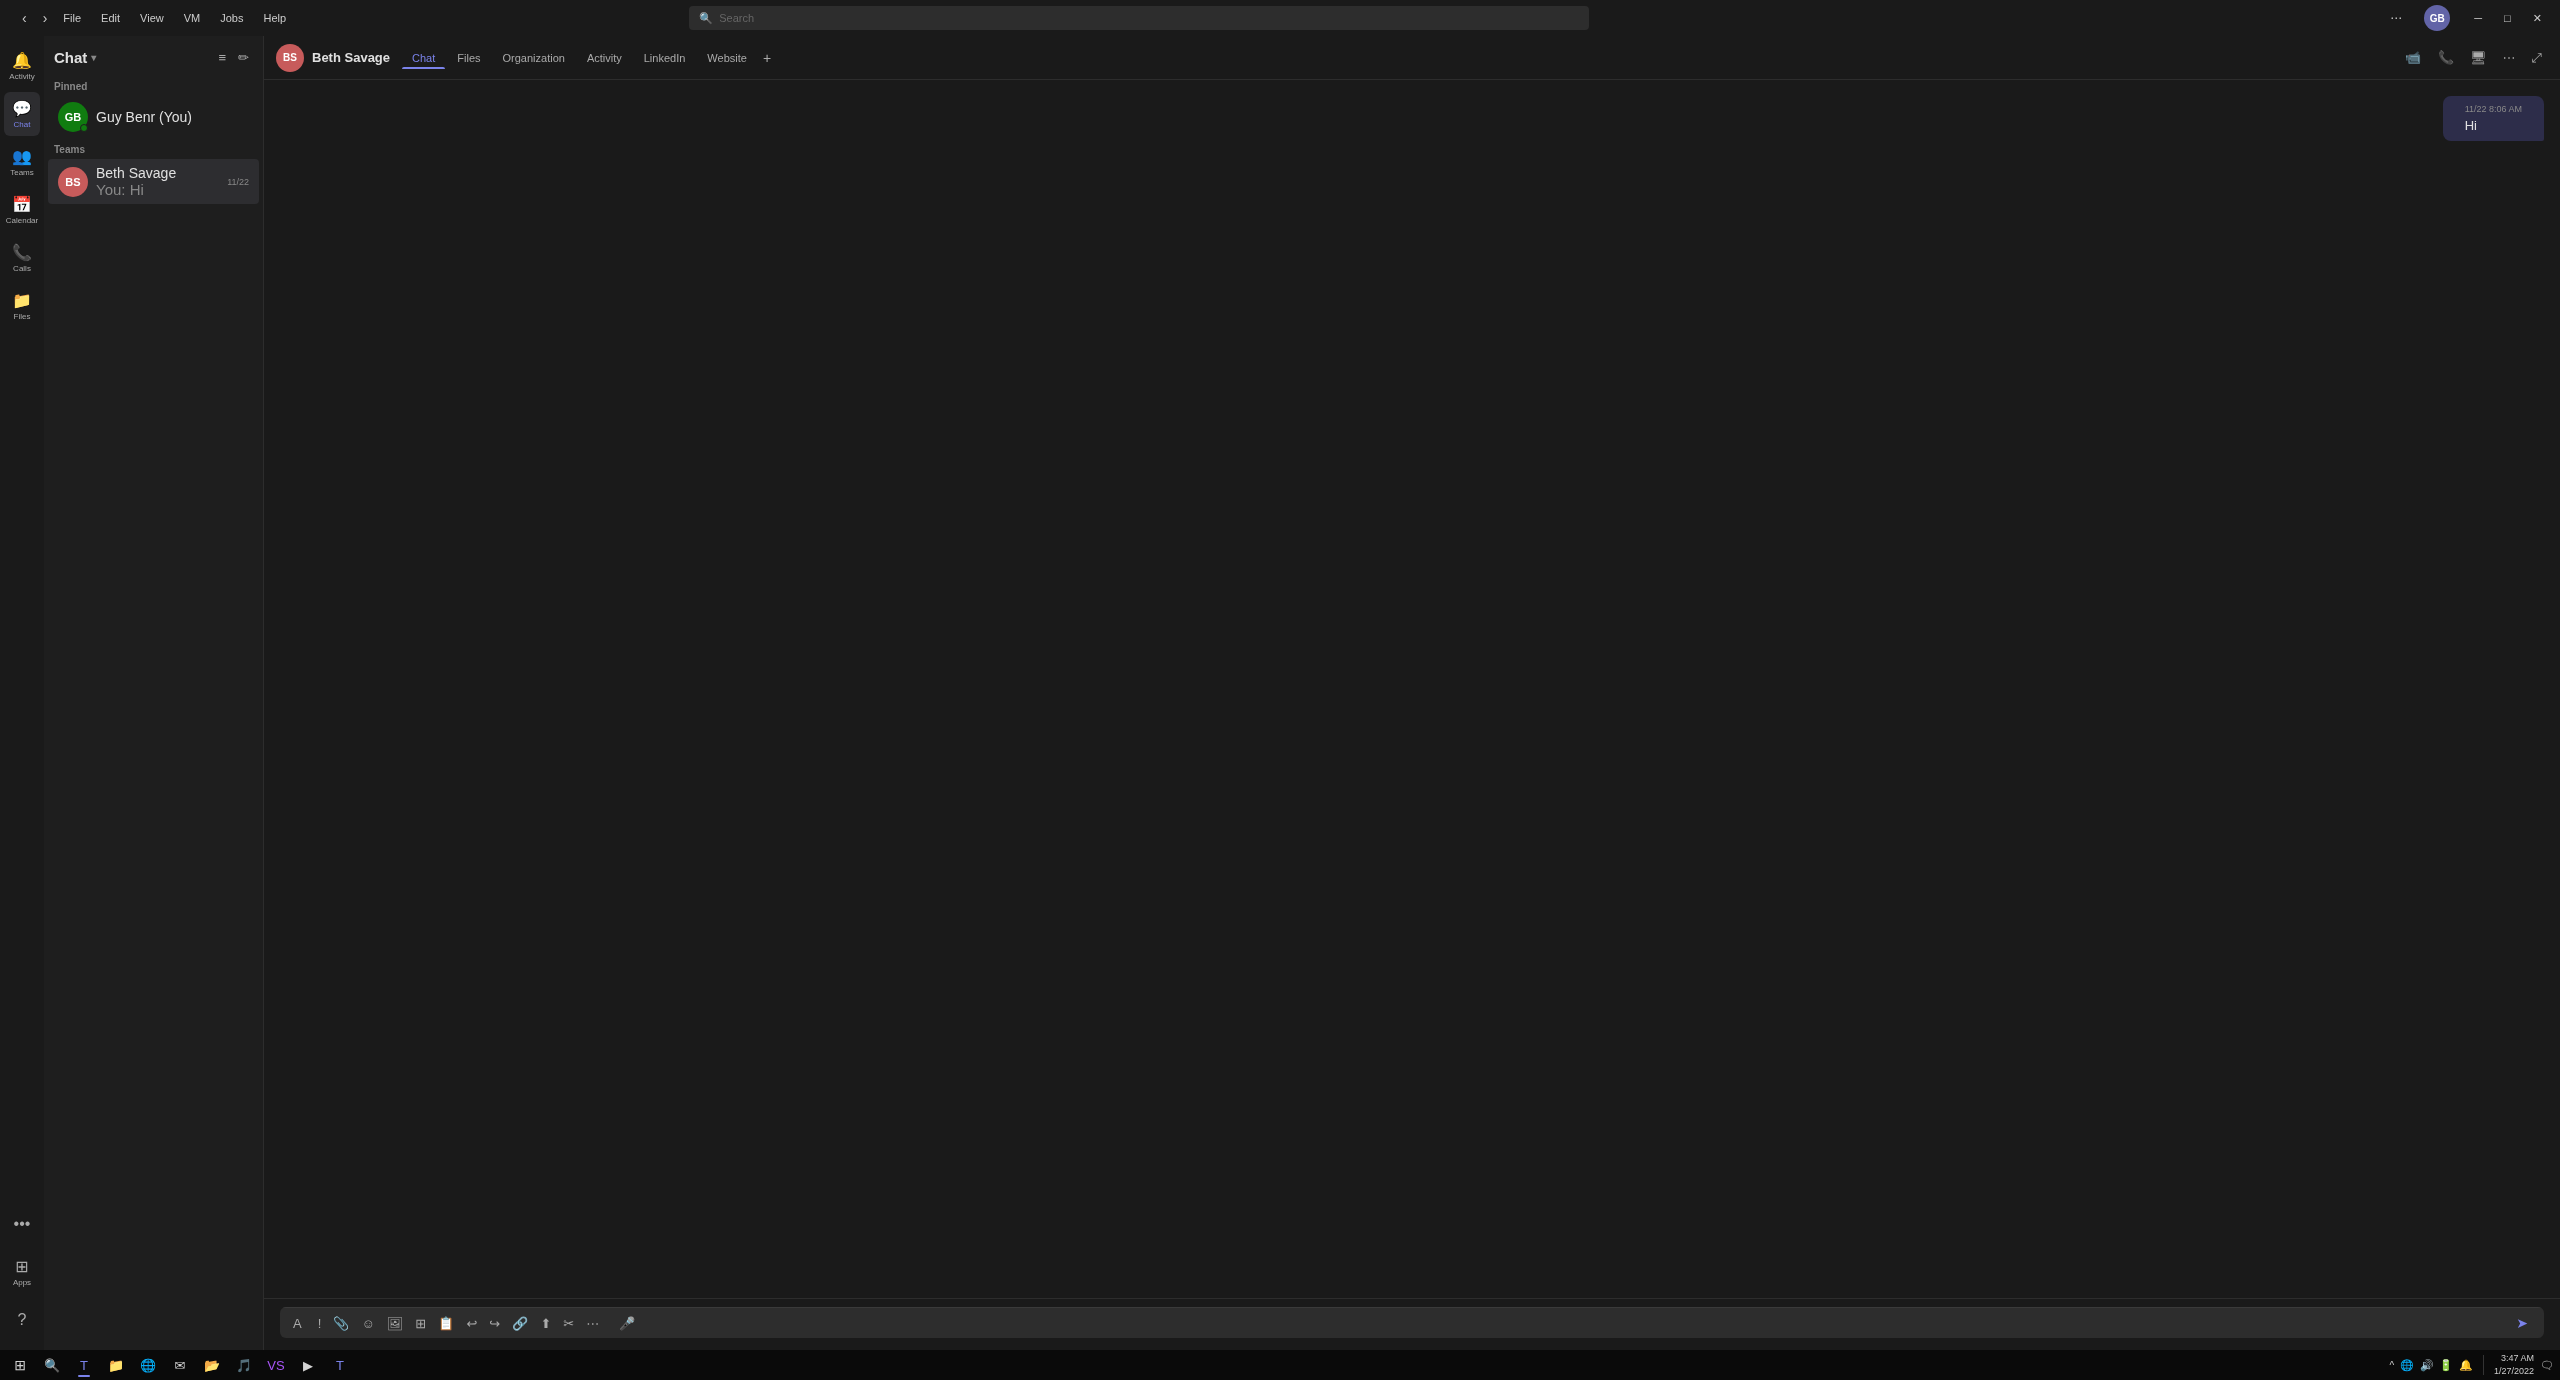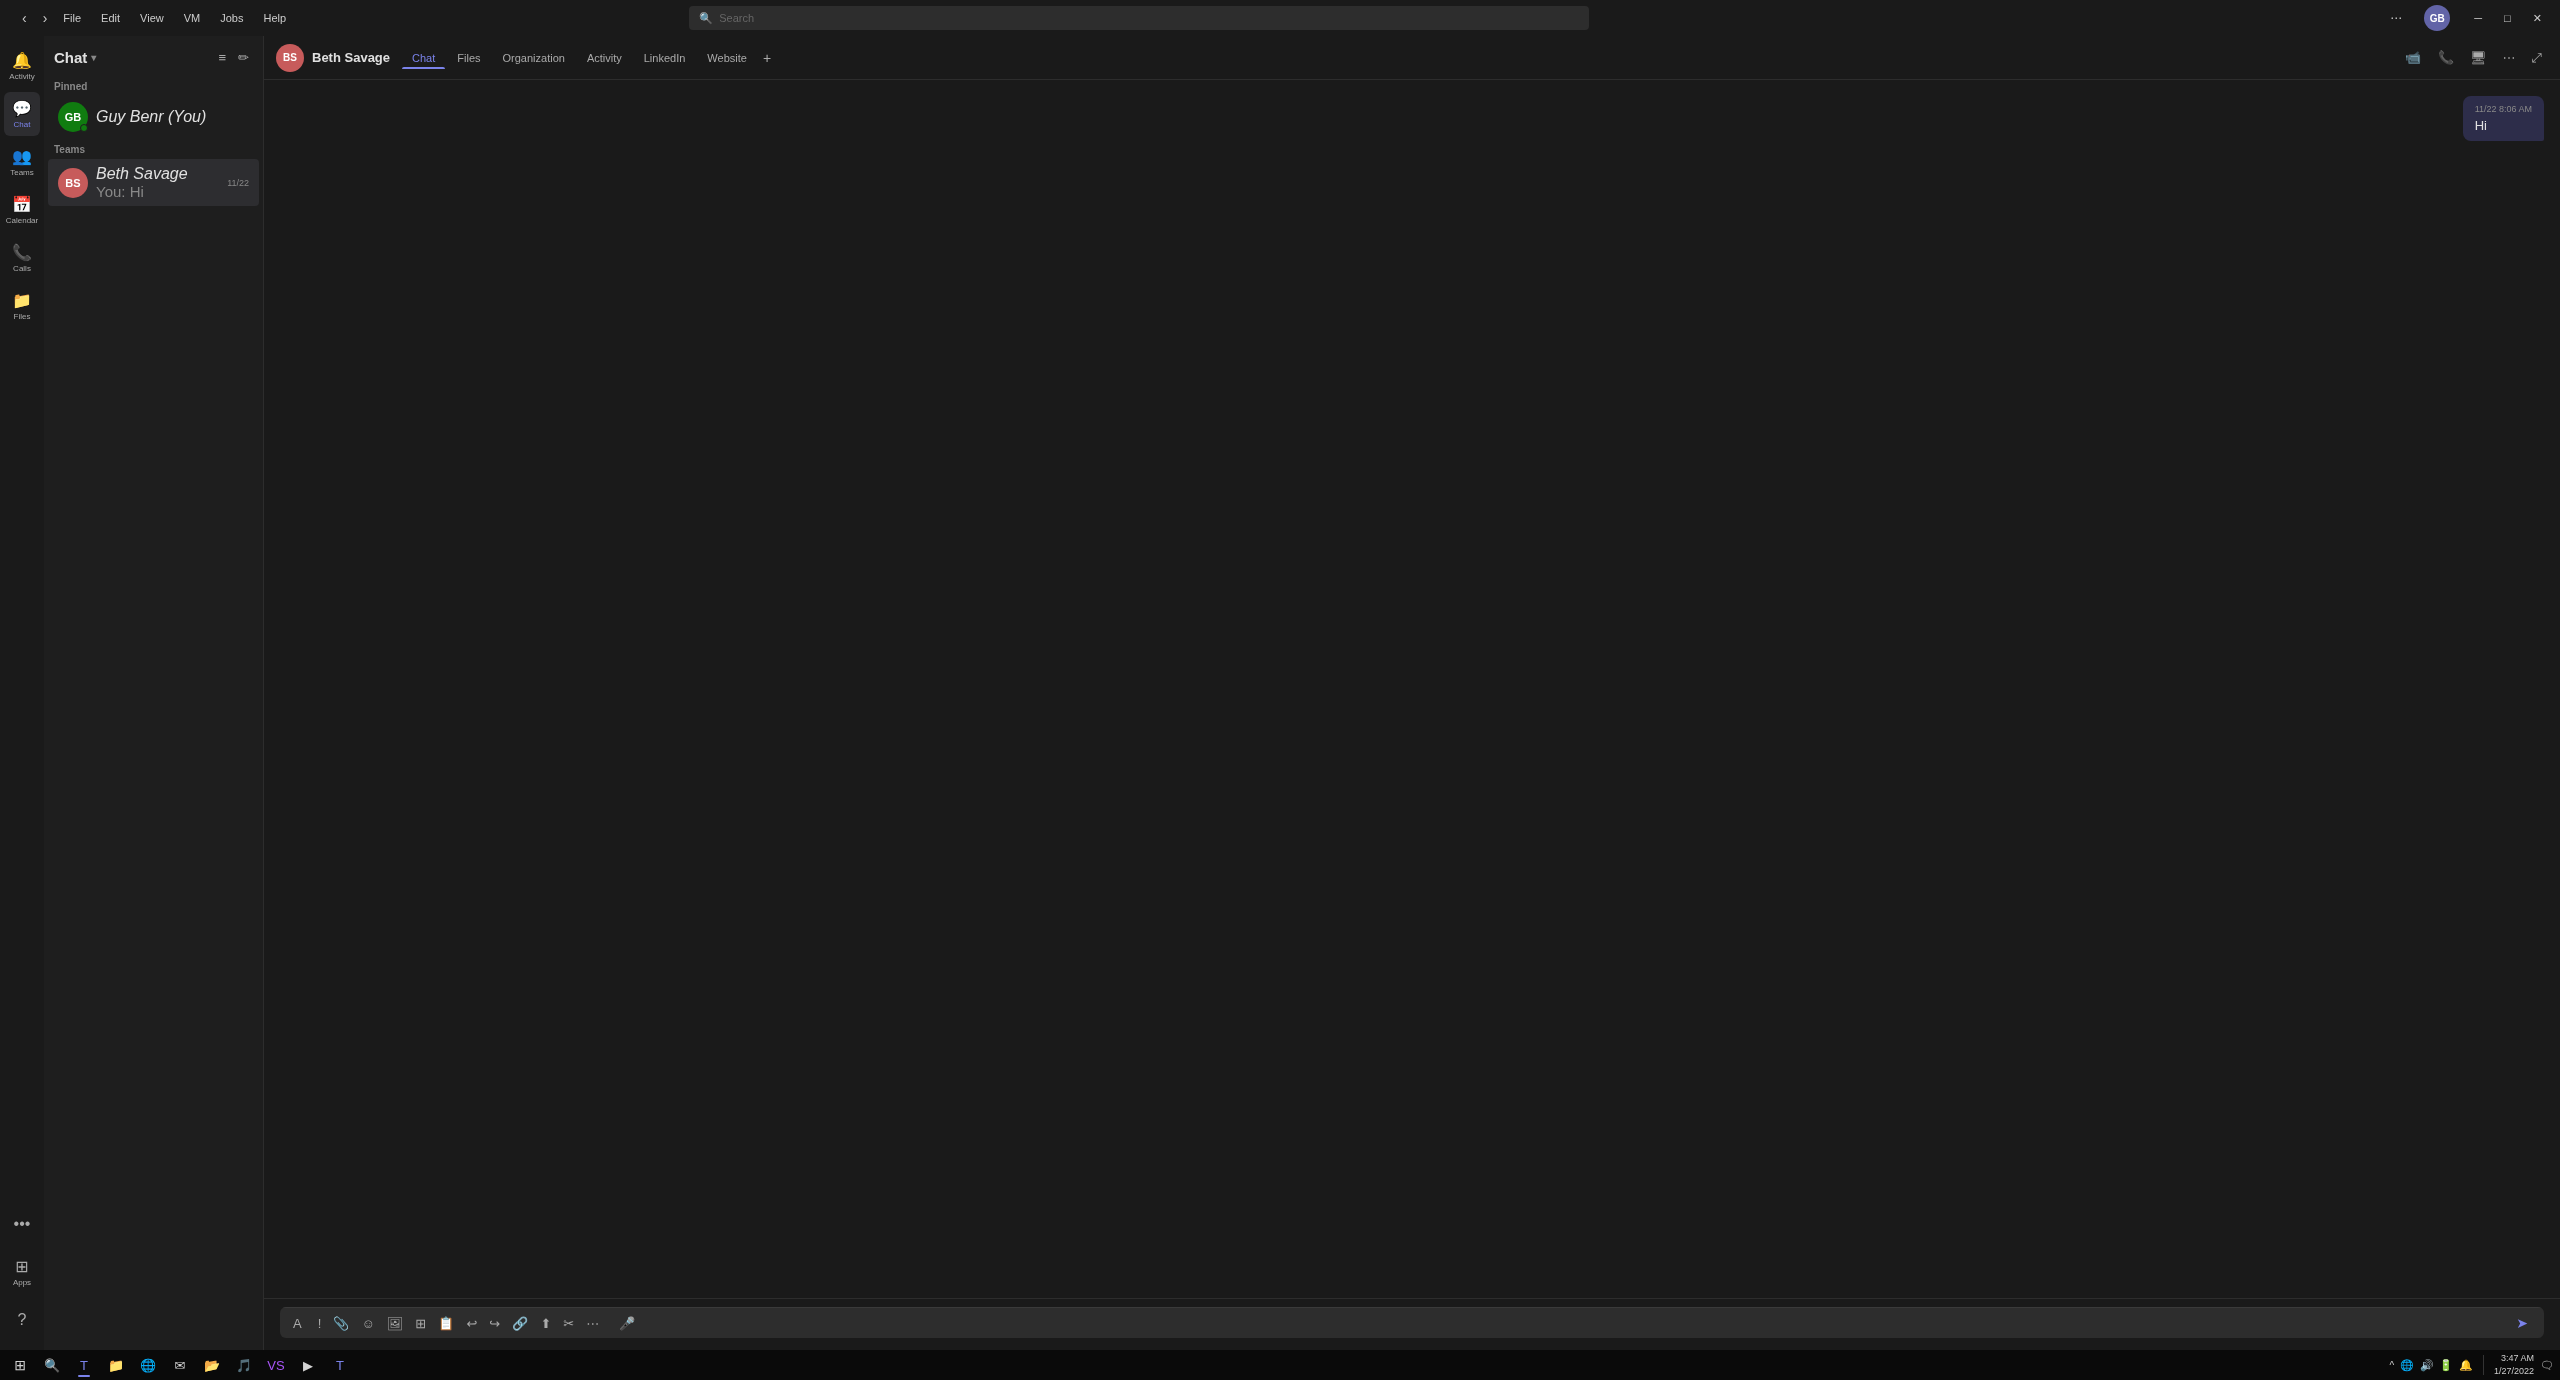--- a/index.html
+++ b/index.html
@@ -235,26 +235,25 @@
       height: 8px;
       border-radius: 50%;
       background: #107c10;
       border: 1px solid #1e1e1e;
     }
     .chat-info {
       flex: 1;
       overflow: hidden;
     }
     .chat-name {
-      font-size: 16px;
+      font-size: 14px;
       color: #e0e0e0;
       white-space: nowrap;
       overflow: hidden;
       text-overflow: ellipsis;
-      font-style: italic;
     }
     .chat-preview {
       font-size: 15px;
       color: #888;
       white-space: nowrap;
       overflow: hidden;
       text-overflow: ellipsis;
     }
     .chat-time {
       font-size: 9px;
@@ -344,21 +343,21 @@
       flex: 1;
       overflow-y: auto;
       padding: 16px;
       position: relative;
     }
     .message-bubble {
       max-width: 300px;
       margin-left: auto;
       background: #2d2d4a;
       border-radius: 8px 8px 2px 8px;
-      padding: 8px 12px;
+      padding: 8px 22px;
       margin-bottom: 4px;
       position: relative;
     }
     .message-time {
       font-size: 9px;
       color: #888;
       margin-bottom: 4px;
     }
     .message-text {
       font-size: 13px;

